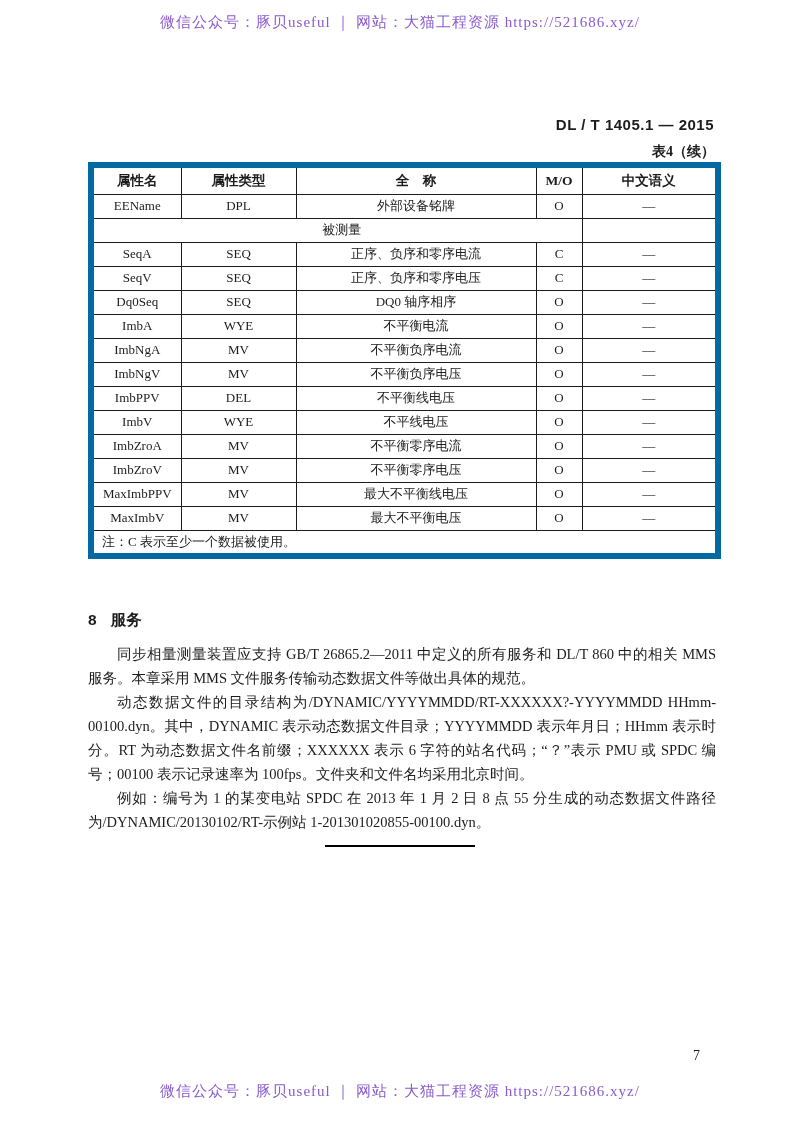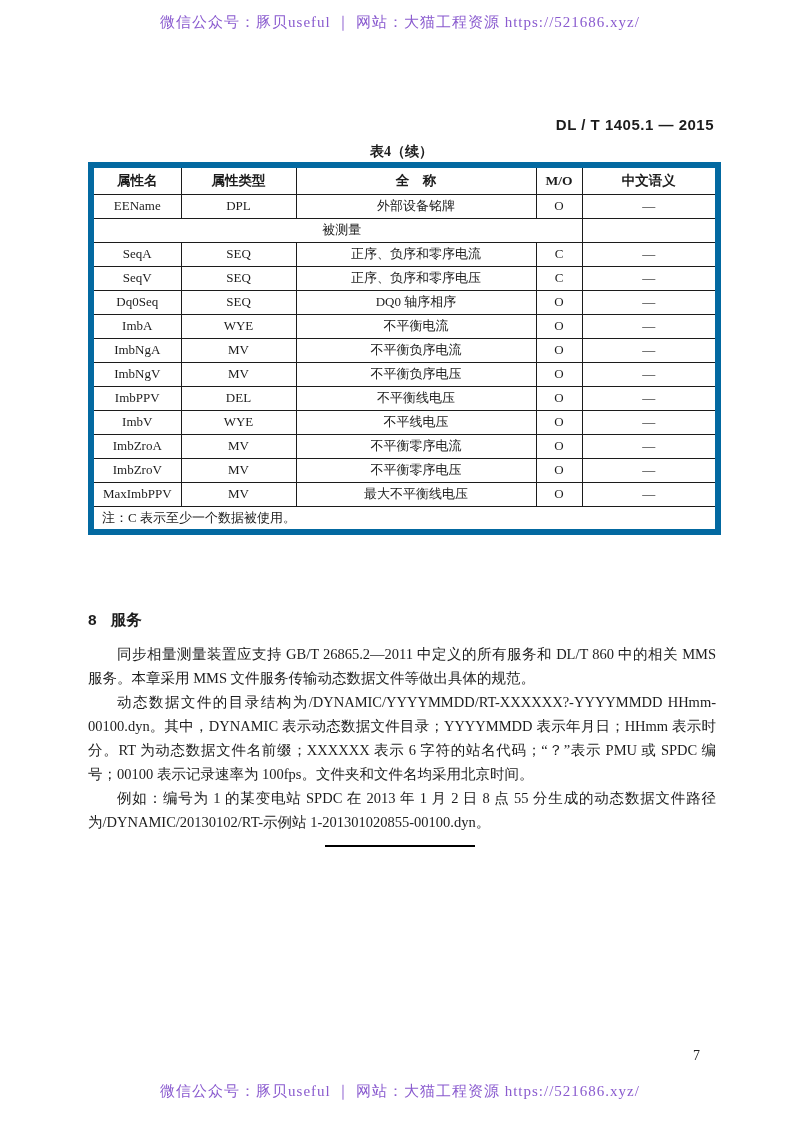--- a/index.html
+++ b/index.html
@@ -32,21 +32,21 @@
     font-family: "Liberation Sans", "DejaVu Sans", sans-serif;
     font-weight: bold;
     font-size: 15px;
     letter-spacing: 0.5px;
   }
   .table-caption {
     position: absolute;
     top: 143px;
     left: 88px;
     width: 627px;
-    text-align: center;
+    text-align: right;
     font-weight: bold;
     font-size: 14px;
   }
   table.attr-table {
     position: absolute;
     top: 162px;
     left: 88px;
     width: 627px;
     border-collapse: collapse;
     table-layout: fixed;
@@ -219,20 +219,27 @@
           <td>O</td>
           <td>—</td>
         </tr>
         <tr>
           <td>MaxImbPPV</td>
           <td>MV</td>
           <td>最大不平衡线电压</td>
           <td>O</td>
           <td>—</td>
         </tr>
+        <tr>
+          <td>MaxImbV</td>
+          <td>MV</td>
+          <td>最大不平衡电压</td>
+          <td>O</td>
+          <td>—</td>
+        </tr>
       </tbody>
     <tfoot>
       <tr>
         <td colspan="5" class="note-cell">注：C 表示至少一个数据被使用。</td>
       </tr>
     </tfoot>
   </table>
 
   <div class="section-heading">
     <span class="sec-num">8</span><span>服务</span>

